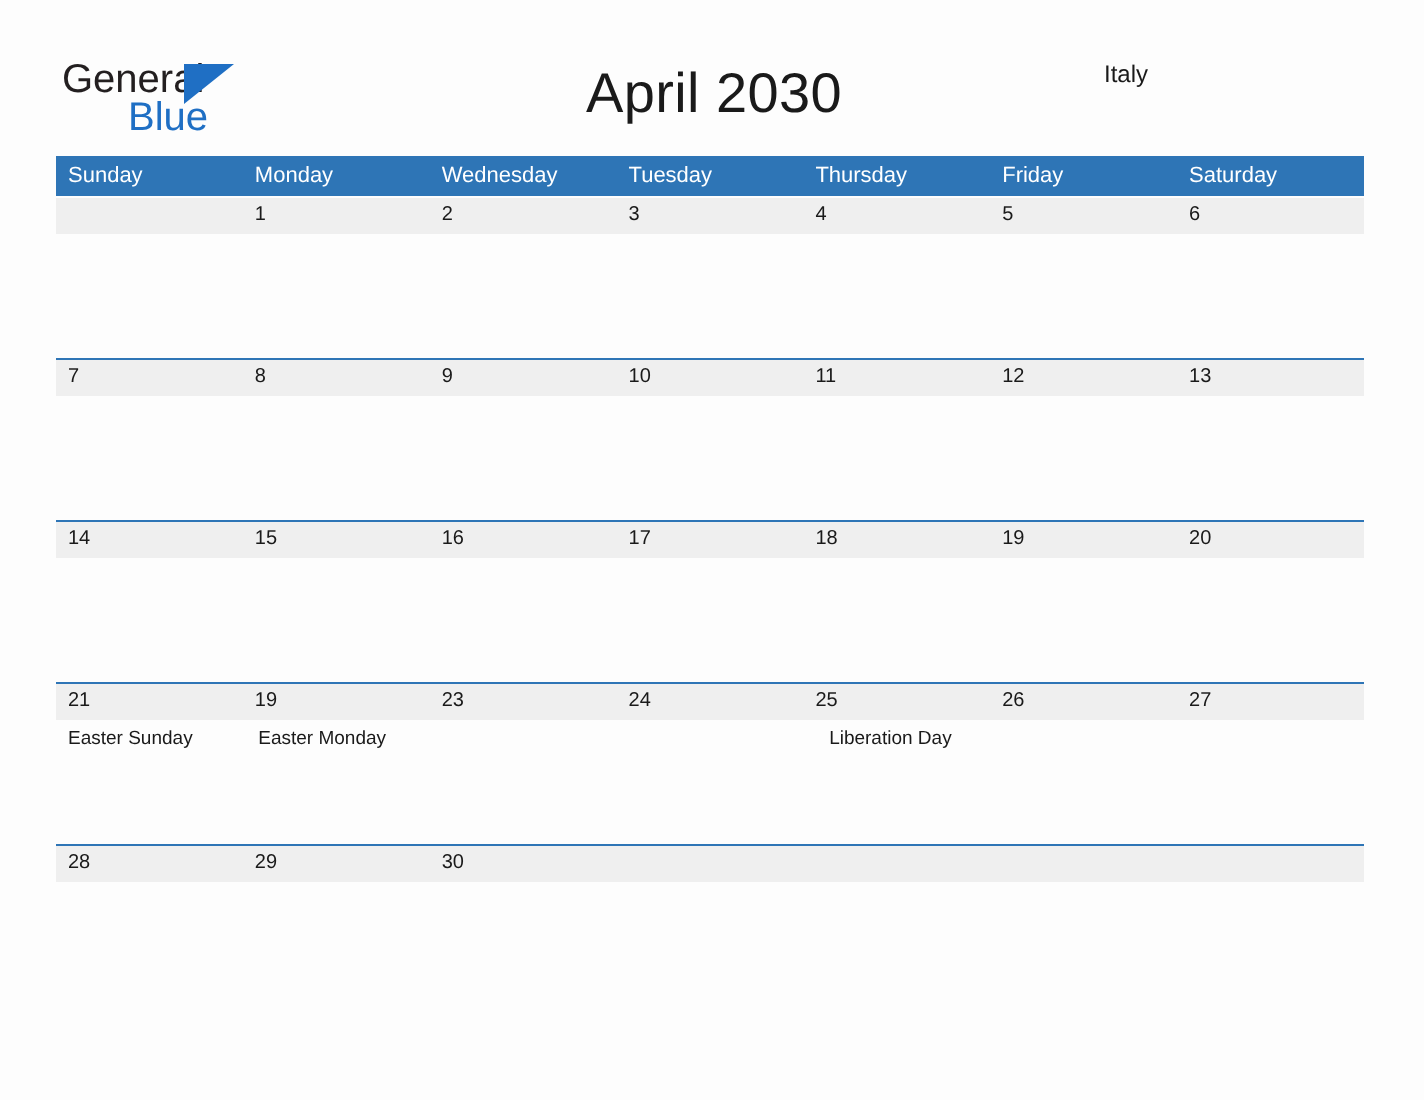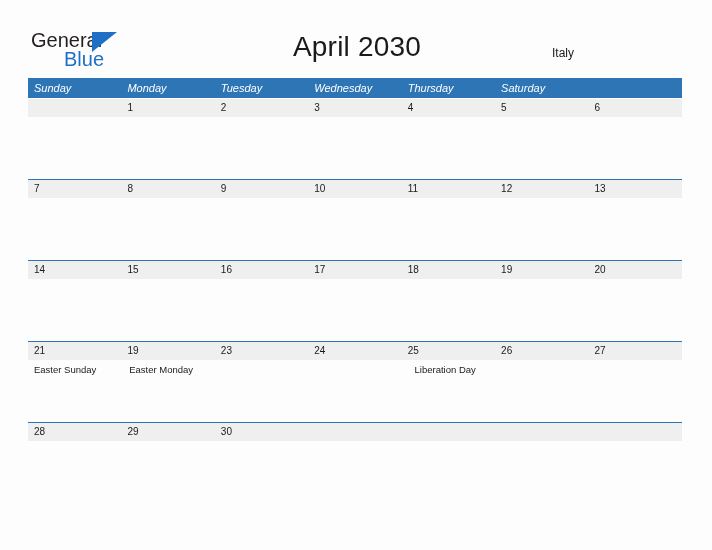--- a/index.html
+++ b/index.html
@@ -70,42 +70,41 @@
     text-align: center;
     font-size: 28px;
     color: #1a1a1a;
     font-weight: normal;
     margin: 1px;
     letter-spacing: 0.2px;
   }
   .country-label {
     position: absolute;
     right: 30px;
-    top: 46px;
+    top: 30px;
     font-size: 12px;
     color: #1a1a1a;
   }
 
   
   .calendar {
     position: absolute;
     left: 28px;
     top: 78px;
     width: 654px;
   }
   .cal-row {
     display: flex;
     width: 100%;
   }
 
   
   .weekday-row {
     background: #2e75b6;
     height: 20px;
-    font-style: italic;
   }
   .weekday-cell {
     color: #ffffff;
     font-size: 11px;
     line-height: 20px;
     padding-left: 6px;
     box-sizing: border-box;
     width: 93.4285px;
   }
 
@@ -185,23 +184,24 @@
 
     <div class="country-label">Italy</div>
 
   </div>
 
   <div class="calendar">
 
     <div class="cal-row weekday-row">
       <div class="weekday-cell">Sunday</div>
       <div class="weekday-cell">Monday</div>
+      <div class="weekday-cell">Wednesday</div>
       <div class="weekday-cell">Tuesday</div>
-      <div class="weekday-cell">Wednesday</div>
       <div class="weekday-cell">Thursday</div>
+      <div class="weekday-cell">Friday</div>
       <div class="weekday-cell">Saturday</div>
     </div>
 
     <div class="week first">
       <div class="week-rule"></div>
       <div class="daynum-band">
         <div class="daynum"></div>
         <div class="daynum">1</div>
         <div class="daynum">2</div>
         <div class="daynum">3</div>

